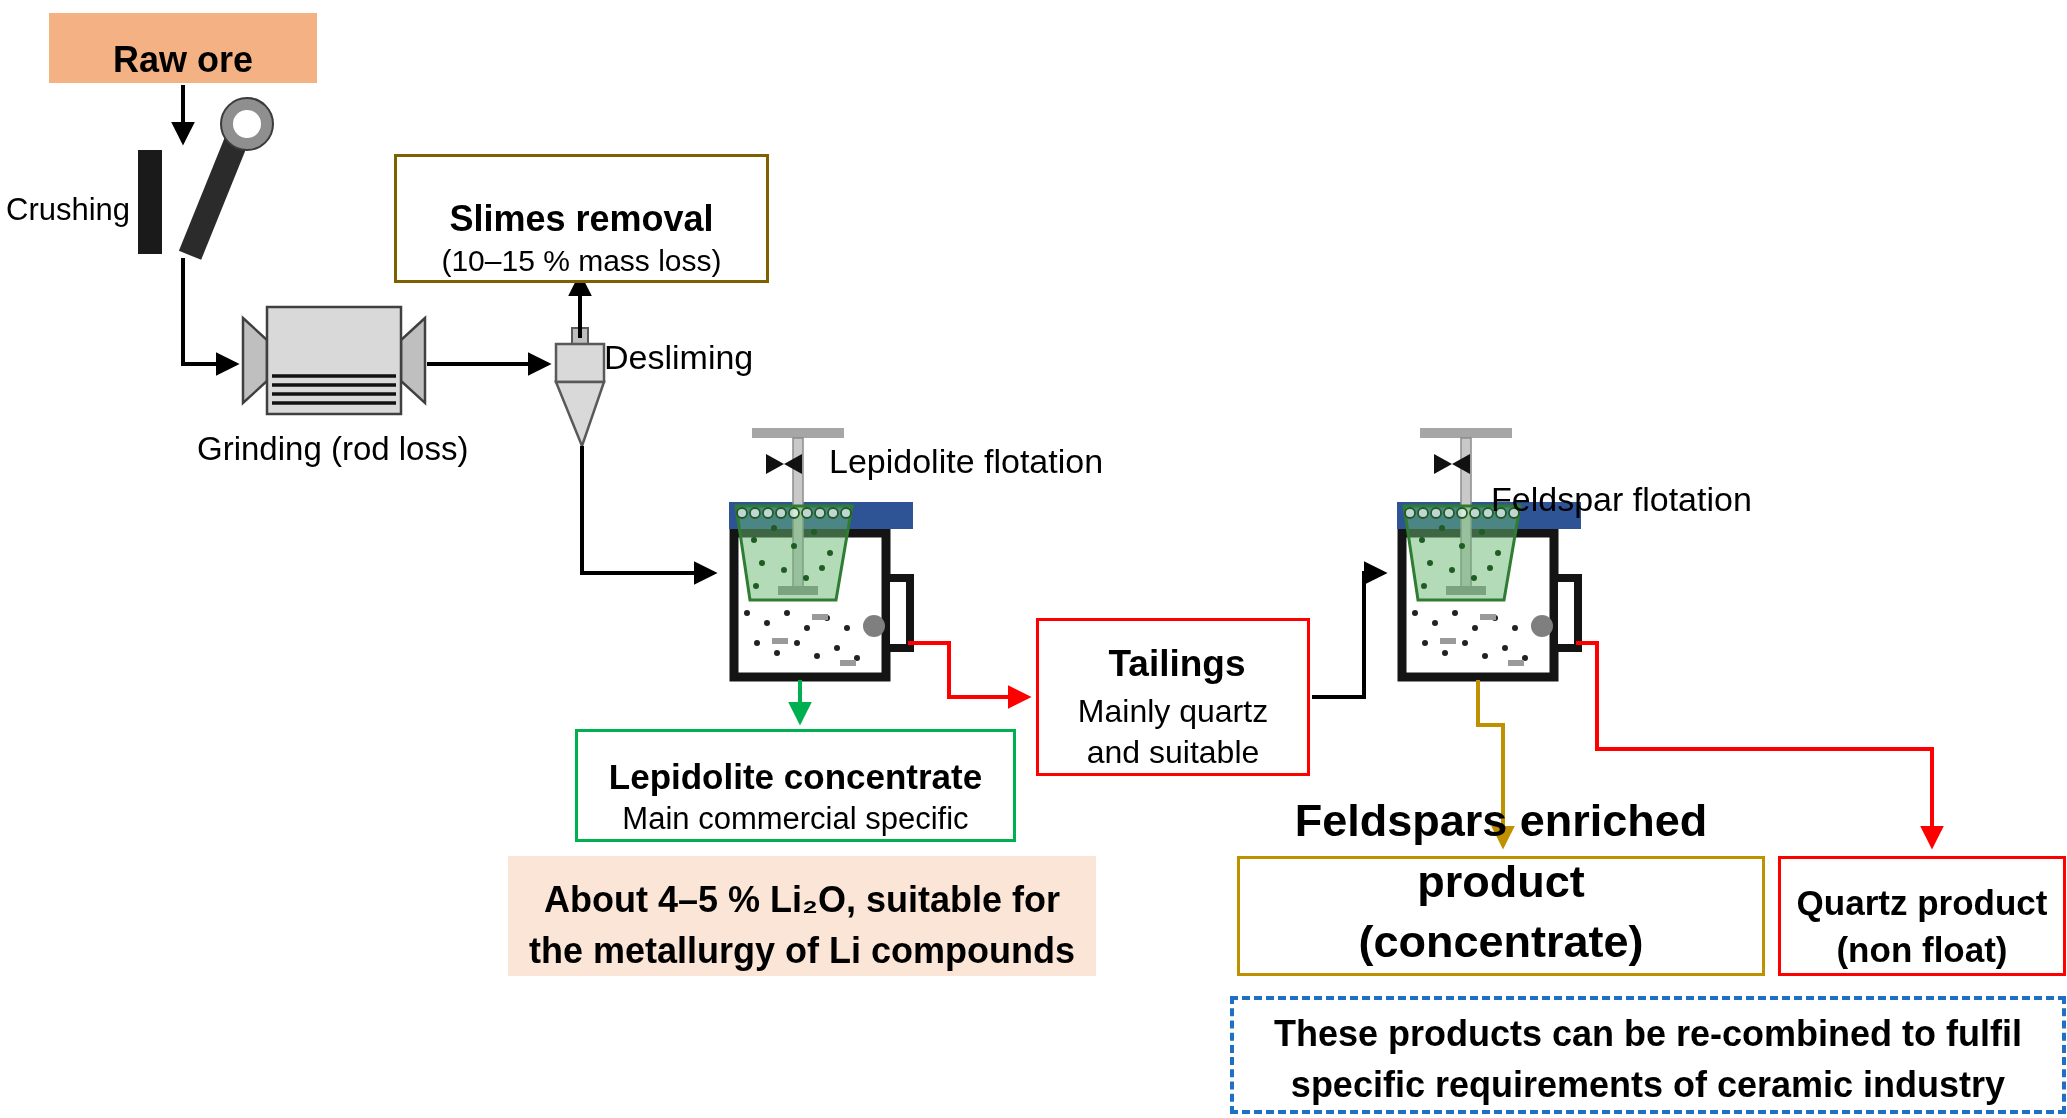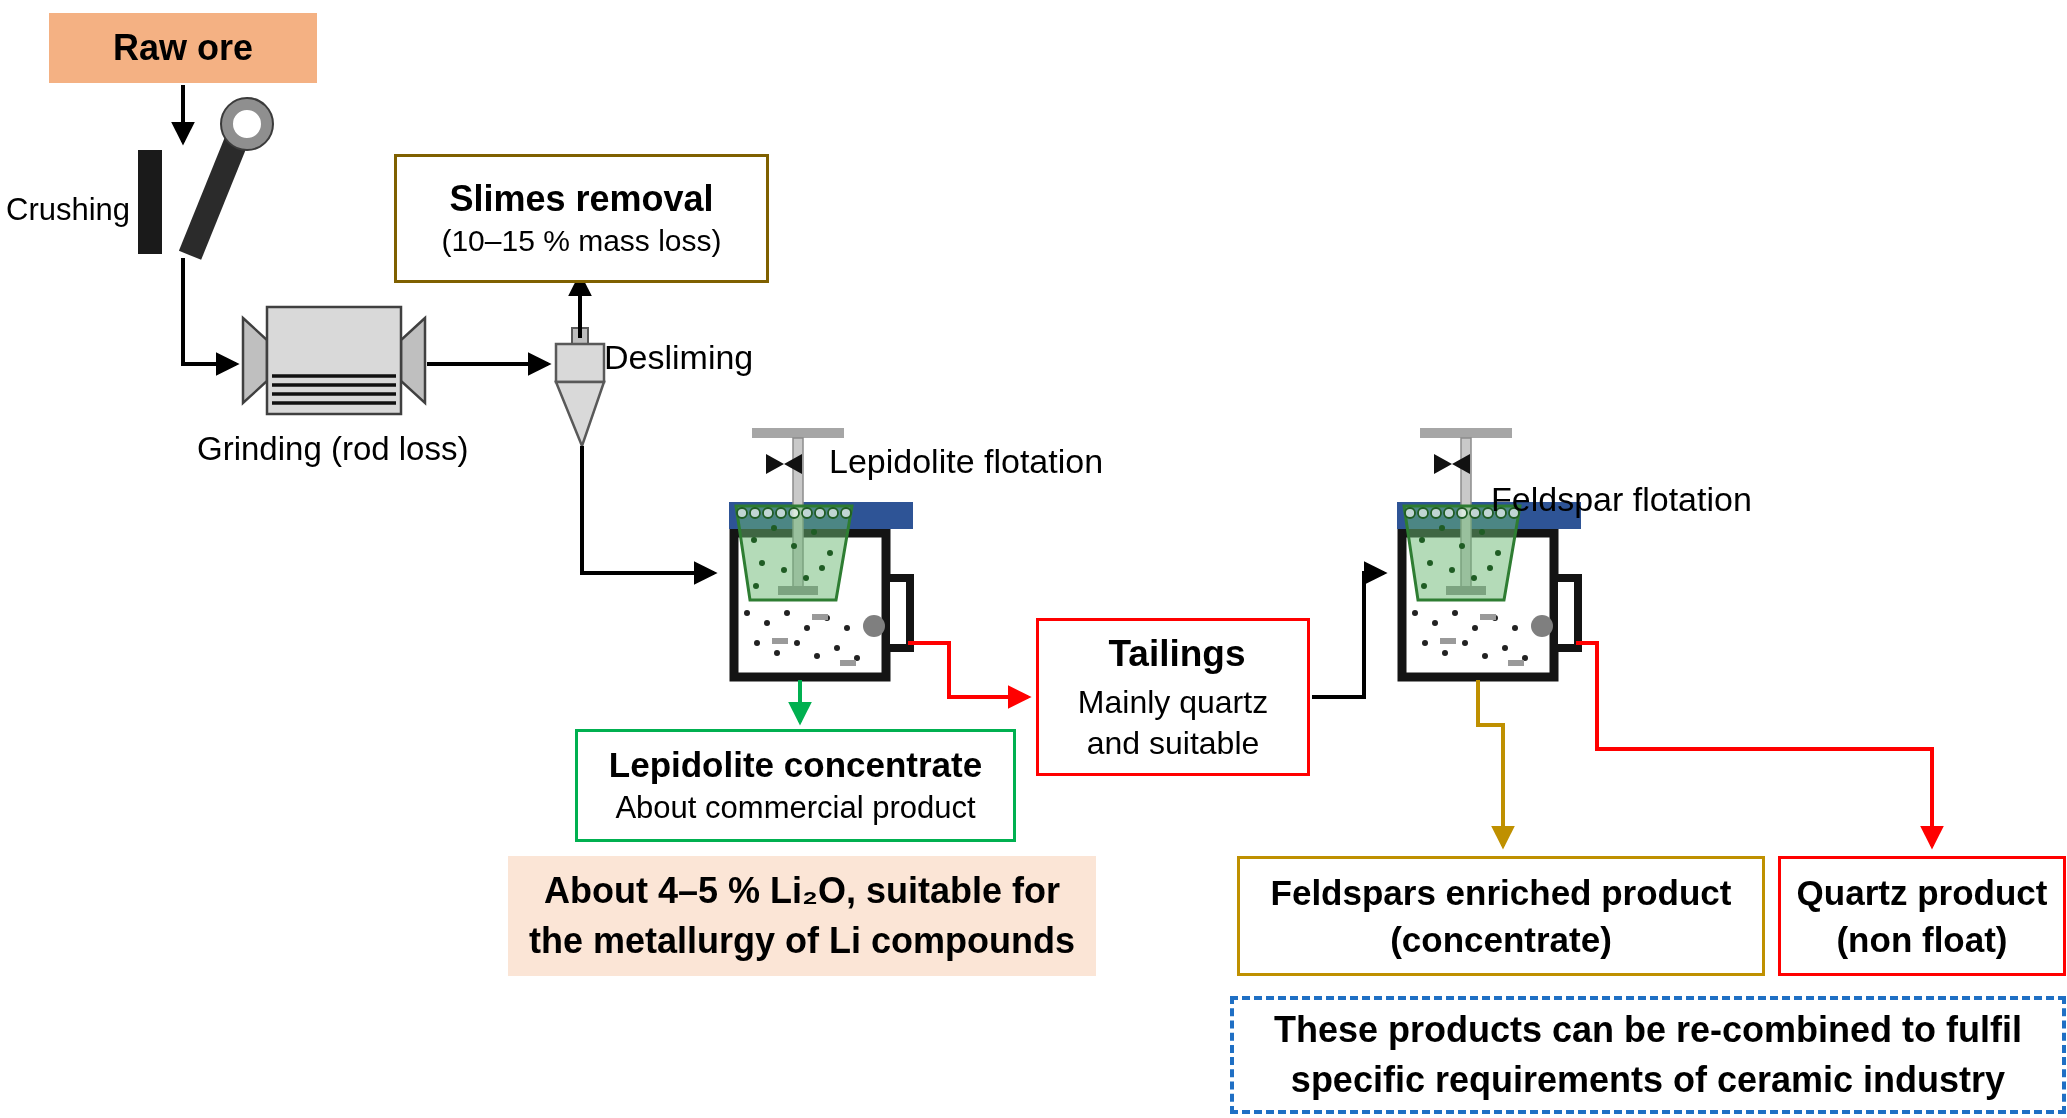--- a/index.html
+++ b/index.html
@@ -2,37 +2,37 @@
 <html><head>
 <meta charset="utf-8">
 <style>
   * { margin:0; padding:0; box-sizing:border-box; }
   html,body { background:#ffffff; }
   body { font-family:"Liberation Sans", sans-serif; color:#000; }
   .canvas { position:relative; width:2067px; height:1118px; background:#ffffff; overflow:hidden; }
   svg.layer { position:absolute; left:0; top:0; width:2067px; height:1118px; }
 
   .box { position:absolute; display:flex; flex-direction:column; align-items:center;
-         justify-content:center; text-align:center; background:#ffffff; line-height:1.28; }
+         justify-content:flex-end; text-align:center; background:#ffffff; line-height:1.28; }
 
   .raw-ore   { left:49px;   top:13px;  width:268px; height:70px;  background:#F4B183;
                font-size:36px; font-weight:bold; }
   .slimes    { left:394px;  top:154px; width:375px; height:129px; border:3px solid #7F6000; }
   .slimes .t { font-size:36px; font-weight:bold; }
   .slimes .s { font-size:30px; }
   .lep-conc  { left:575px;  top:729px; width:441px; height:113px; border:3px solid #00B050; }
   .lep-conc .t { font-size:35px; font-weight:bold; }
   .lep-conc .s { font-size:31px; }
   .li2o      { left:508px;  top:856px; width:588px; height:120px; background:#FBE5D6;
                font-size:36px; font-weight:bold; line-height:1.4; }
   .tailings  { left:1036px; top:618px; width:274px; height:158px; border:3px solid #FF0000; }
   .tailings .t { font-size:37px; font-weight:bold; margin-bottom:4px;margin-left:8px; }
   .tailings .s { font-size:32px; }
   .felds     { left:1237px; top:856px; width:528px; height:120px; border:3px solid #BF9000;
-               font-size:35px; font-weight:bold; line-height:1.35; }
+               font-size:45px; font-weight:bold; line-height:1.35; }
   .quartz    { left:1778px; top:856px; width:288px; height:120px; border:3px solid #FF0000;
                font-size:35px; font-weight:bold; line-height:1.35; }
   .recombine { left:1230px; top:996px; width:836px; height:118px; border:4px dashed #1F6FC4;
                font-size:36px; font-weight:bold; line-height:1.4; }
 
   .lbl { position:absolute; font-size:34px; white-space:nowrap; background:transparent; }
   .lbl-crushing  { left:6px;    top:192px; font-size:31px; }
   .lbl-grinding  { left:197px;  top:430px; font-size:33px; }
   .lbl-desliming { left:604px;  top:338px; }
   .lbl-lepflot   { left:829px;  top:442px; }
@@ -163,21 +163,21 @@
     <div>Raw ore</div>
   </div>
 
   <div class="box slimes">
     <div class="t">Slimes removal</div>
     <div class="s">(10–15 % mass loss)</div>
   </div>
 
   <div class="box lep-conc">
     <div class="t">Lepidolite concentrate</div>
-    <div class="s">About commercial product</div>
+    <div class="s">Main commercial specific</div>
   </div>
 
   <div class="box li2o">
     <div>About 4–5 % Li₂O, suitable for</div>
     <div>the metallurgy of Li compounds</div>
   </div>
 
   <div class="box tailings">
     <div class="t">Tailings</div>
     <div class="s">Mainly quartz</div>

